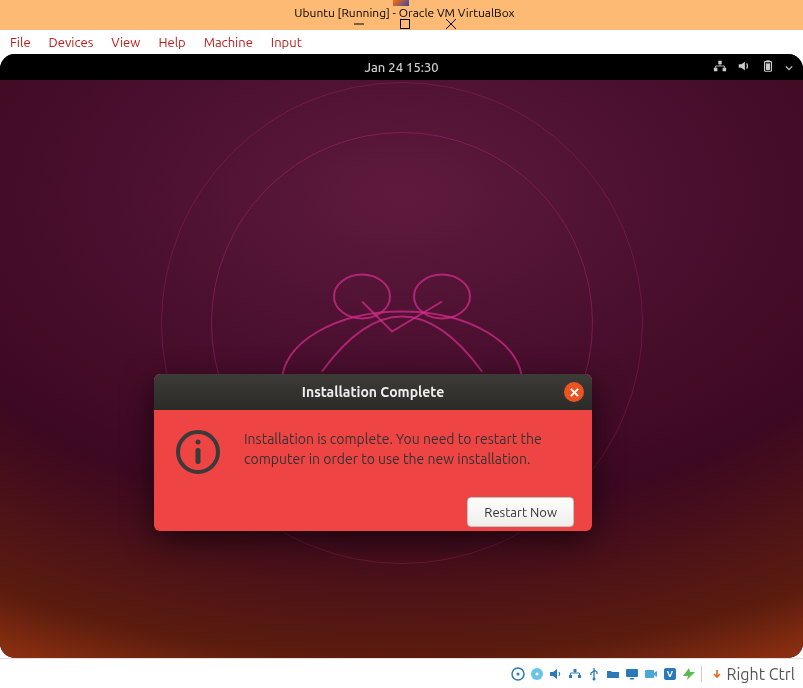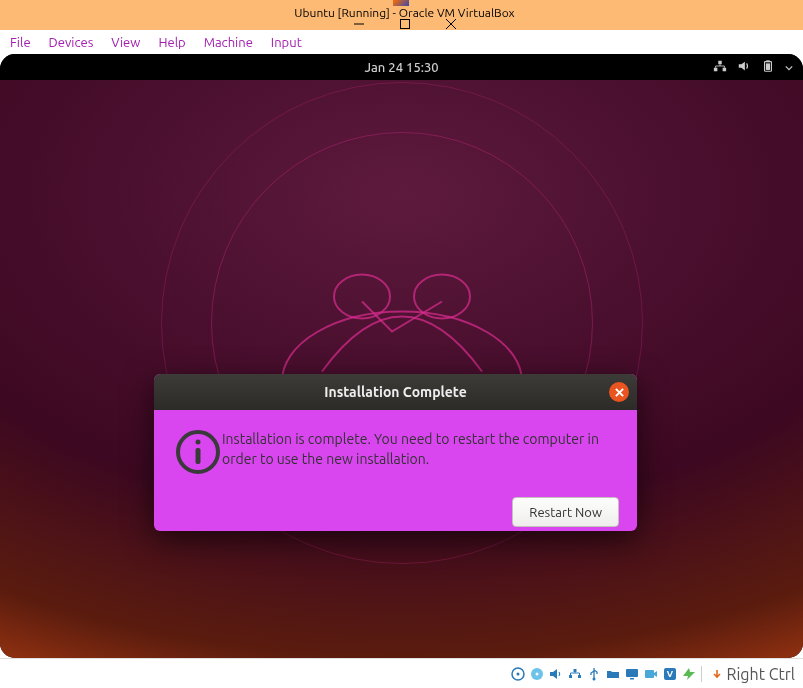--- a/index.html
+++ b/index.html
@@ -7,47 +7,47 @@
 
     
     .win-titlebar { height: 30px; display: flex; align-items: center; padding: 0 0 0 6px; background: #fdba74; flex-direction: column; }
     .vbox-logo { width: 16px; height: 16px; background: linear-gradient(135deg, #ff6d00, #3949ab); margin-right: 8px; }
     .win-title { font-size: 12px; color: #000; flex: 1; }
     .win-controls { display: flex; height: 100%; }
     .win-btn { width: 46px; display: flex; align-items: center; justify-content: center; color: #000; }
     .win-btn svg { width: 10px; height: 10px; }
 
     
-    .vbox-menu { height: 24px; display: flex; align-items: center; padding: 0 10px; gap: 18px; background: #fff; font-size: 13px; color: #a21caf; }
+    .vbox-menu { height: 24px; display: flex; align-items: center; padding: 0 10px; gap: 18px; background: #fff; font-size: 13px; color: #b91c1c; }
     .vbox-menu span { cursor: default; }
 
     
     .vm-viewport { width: 100%; height: 604px; position: relative; background: #1a0a0f; overflow: hidden; border-radius: 15px; }
 
     
     .gnome-topbar { position: absolute; top: 0; left: 0; right: 0; height: 26px; background: #000; color: #ccc; font-size: 13px; display: flex; align-items: center; justify-content: center; }
     .gnome-clock { font-weight: 500; }
     .gnome-tray { position: absolute; right: 10px; display: flex; align-items: center; gap: 10px; }
     .gnome-tray svg { width: 14px; height: 14px; fill: #ccc; }
     .gnome-tray .caret { width: 8px; height: 8px; }
 
     
     .wallpaper { position: absolute; top: 26px; left: 0; right: 0; bottom: 0; background: radial-gradient(ellipse 120% 100% at 50% 20%, #5e1a3d 0%, #4a0f2e 30%, #3d0821 55%, #5b1c0e 80%, #c44513 100%); }
     .wallpaper::before { content: ''; position: absolute; left: 50%; top: 42%; transform: translate(-50%, -50%); width: 480px; height: 480px; border: 1px solid rgba(219, 44, 144, 0.25); border-radius: 50%; }
     .wallpaper::after { content: ''; position: absolute; left: 50%; top: 42%; transform: translate(-50%, -50%); width: 380px; height: 380px; border: 1px solid rgba(219, 44, 144, 0.35); border-radius: 50%; }
     .mascot { position: absolute; left: 50%; top: 42%; transform: translate(-50%, -50%); }
     .mascot svg { stroke: rgba(219, 44, 144, 0.7); stroke-width: 2; fill: none; }
 
     
-    .dialog { position: absolute; left: 154px; top: 320px; width: 483px; background: #d946ef; border-radius: 6px; box-shadow: 0 8px 30px rgba(0,0,0,0.6); overflow: hidden; }
+    .dialog { position: absolute; left: 154px; top: 320px; width: 438px; background: #ef4444; border-radius: 6px; box-shadow: 0 8px 30px rgba(0,0,0,0.6); overflow: hidden; }
     .dialog-header { height: 36px; background: linear-gradient(#3c3b37, #2c2b27); display: flex; align-items: center; justify-content: center; position: relative; }
     .dialog-title { color: #eee; font-size: 14px; font-weight: bold; }
     .dialog-close { position: absolute; right: 8px; top: 8px; width: 20px; height: 20px; background: #e95420; border-radius: 50%; display: flex; align-items: center; justify-content: center; }
     .dialog-close svg { width: 9px; height: 9px; stroke: #fff; stroke-width: 2.2; }
-    .dialog-body { padding: 18px 24px 18px 20px; display: flex; }
+    .dialog-body { padding: 18px 24px 18px 20px; display: flex; gap: 22px; }
     .info-icon { flex-shrink: 0; }
     .info-icon svg { width: 48px; height: 48px; }
     .dialog-msg { color: #333; font-size: 14px; line-height: 1.4; padding-top: 2px; }
     .dialog-actions { padding: 0 18px 4px; display: flex; justify-content: flex-end; }
     .restart-btn { padding: 7px 16px; font-size: 13px; color: #333; background: linear-gradient(#fdfdfc, #efeeec); border: 1px solid #c5c1bd; border-radius: 4px; font-family: inherit; }
 
     
     .vbox-statusbar { height: 30px; background: #fff; display: flex; align-items: center; justify-content: flex-end; padding: 0 8px; gap: 1px; border-top: 1px solid #e0e0e0; }
     .status-icon { width: 18px; height: 18px; display: flex; align-items: center; justify-content: center; }
     .status-icon svg { width: 16px; height: 16px; }

